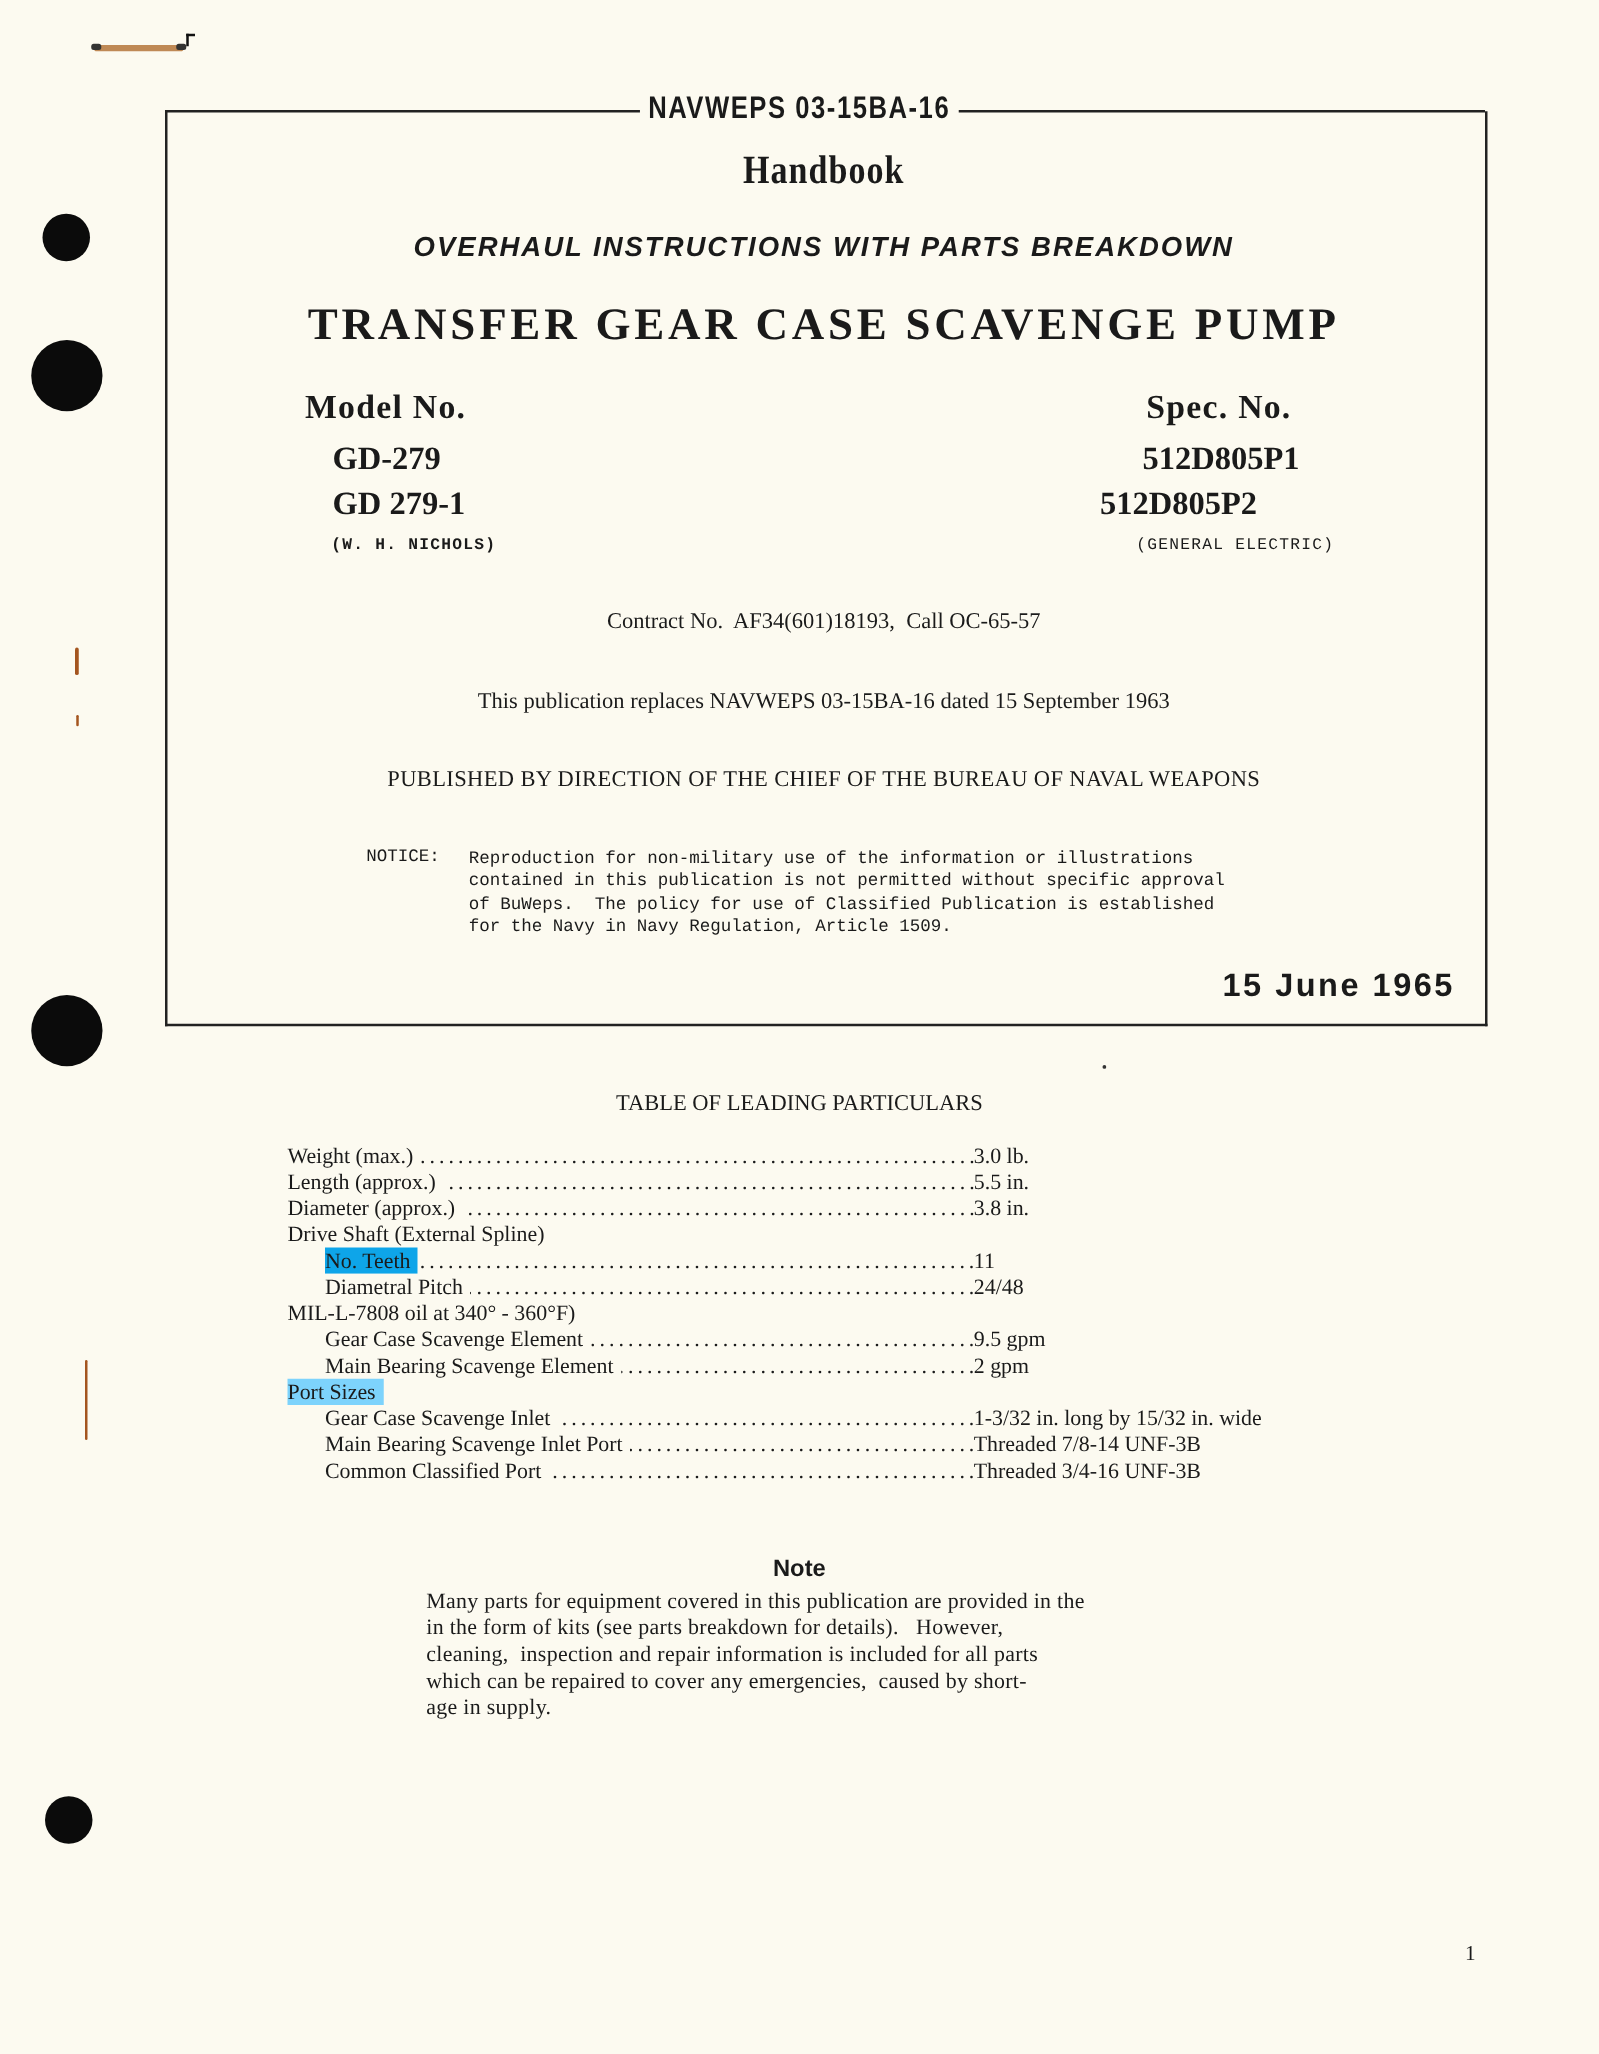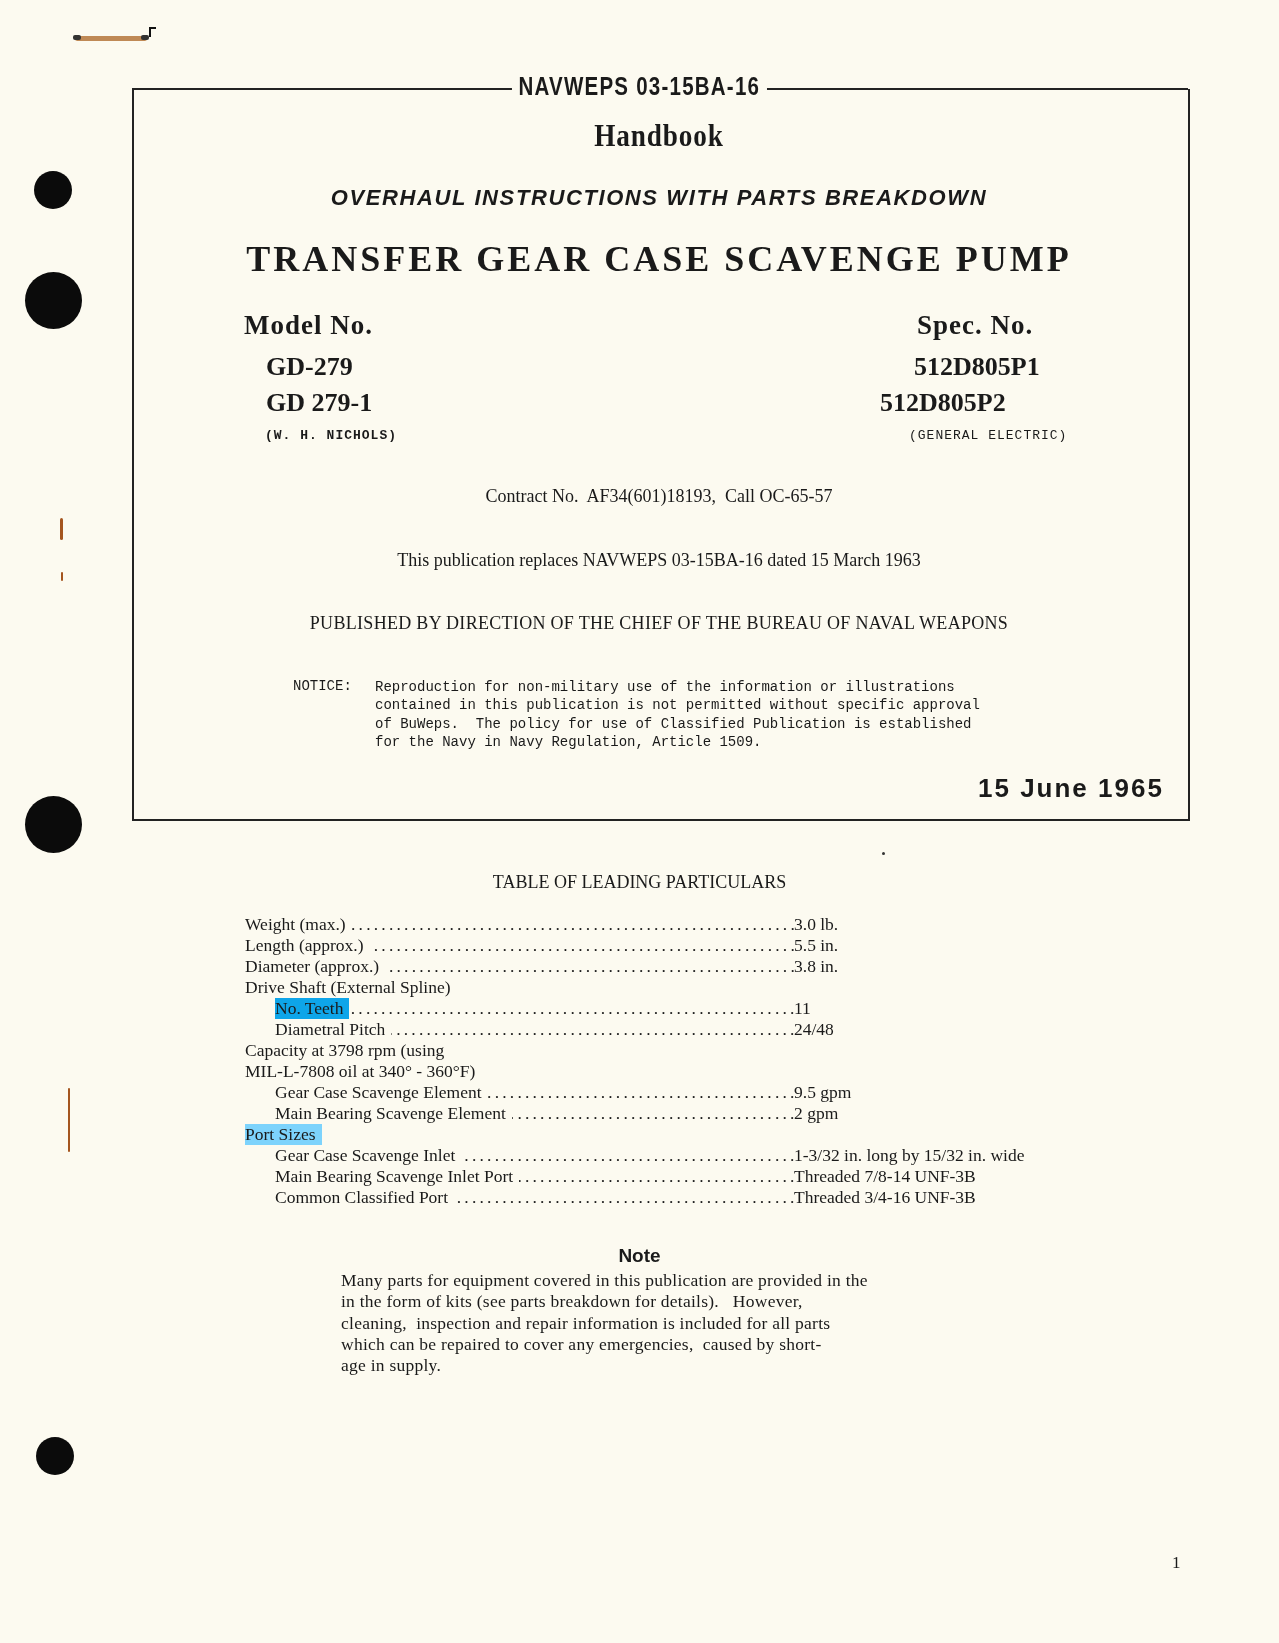--- a/index.html
+++ b/index.html
@@ -53,21 +53,21 @@
   .replaces { top:550px; font-size:18px; }
   .published { top:613px; font-size:18px; letter-spacing:.3px; }
 
   .notice-label { left:293px; top:678px; font-family:"Liberation Mono", monospace; font-size:14px; }
   .notice-text { left:375px; top:678px; width:700px; font-family:"Liberation Mono", monospace; font-size:14px; line-height:18.3px; white-space:pre; }
   .date { left:978px; top:773px; font-family:"Liberation Sans", sans-serif; font-weight:bold; font-size:26px; letter-spacing:2px; }
   .dot-mark { left:882px; top:852px; width:3px; height:3px; background:#333; border-radius:50%; }
 
   
   .tlp-title { left:0; width:1279px; top:872px; text-align:center; font-size:18px; }
-  .tlp { left:245px; top:914px; width:900px; font-size:17.5px; line-height:21px; }
+  .tlp { left:230px; top:914px; width:900px; font-size:17.5px; line-height:21px; }
   .row { position:relative; height:21px; white-space:nowrap; }
   .row .lbl { position:absolute; left:0; }
   .row.ind .lbl { left:30px; }
   .row .val { position:absolute; left:549px; }
   .leader { position:absolute; top:0; height:21px; overflow:hidden; letter-spacing:3.2px; text-align:right; right:349px; }
 
   .note-head { left:0; width:1279px; top:1245px; text-align:center; font-family:"Liberation Sans", sans-serif; font-weight:bold; font-size:19px; }
   .note-body { left:341px; top:1270px; width:720px; font-size:17.5px; line-height:21.3px; white-space:pre; letter-spacing:.25px; }
 
   .pagenum { left:1172px; top:1553px; font-size:17px; }
@@ -98,21 +98,21 @@
 <div class="abs col model-1">GD-279</div>
 <div class="abs col model-2">GD 279-1</div>
 <div class="abs model-mfr">(W. H. NICHOLS)</div>
 
 <div class="abs col spec-head">Spec. No.</div>
 <div class="abs col spec-1">512D805P1</div>
 <div class="abs col spec-2">512D805P2</div>
 <div class="abs spec-mfr">(GENERAL ELECTRIC)</div>
 
 <div class="abs center contract" style="white-space:pre;">Contract No.  AF34(601)18193,  Call OC-65-57</div>
-<div class="abs center replaces">This publication replaces NAVWEPS 03-15BA-16 dated 15 March 1963</div>
+<div class="abs center replaces">This publication replaces NAVWEPS 03-15BA-16 dated 15 September 1963</div>
 <div class="abs center published">PUBLISHED BY DIRECTION OF THE CHIEF OF THE BUREAU OF NAVAL WEAPONS</div>
 
 <div class="abs notice-label">NOTICE:</div>
 <div class="abs notice-text">Reproduction for non-military use of the information or illustrations
 contained in this publication is not permitted without specific approval
 of BuWeps.  The policy for use of Classified Publication is established
 for the Navy in Navy Regulation, Article 1509.</div>
 
 <div class="abs date">15 June 1965</div>
 <div class="abs dot-mark"></div>
@@ -139,23 +139,20 @@
     </div>
     <div class="row ind">
       <span class="lbl" style="background: #0ea5e9; padding-right: 6px; z-index: 2;">No. Teeth</span>
       <span class="leader" style="left: 30px;">........................................................................................................................</span>
       <span class="val">11</span>
     </div>
     <div class="row ind">
       <span class="lbl" style="background: rgb(252, 250, 240); padding-right: 6px; z-index: 2;">Diametral Pitch</span>
       <span class="leader" style="left: 30px;">........................................................................................................................</span>
       <span class="val">24/48</span>
-    </div>
-    <div class="row">
-      <span class="lbl" style="background: rgb(252, 250, 240); padding-right: 6px; z-index: 2;">Capacity at 3798 rpm (using</span>
     </div>
     <div class="row">
       <span class="lbl" style="background: rgb(252, 250, 240); padding-right: 6px; z-index: 2;">MIL-L-7808 oil at 340° - 360°F)</span>
     </div>
     <div class="row ind">
       <span class="lbl" style="background: rgb(252, 250, 240); padding-right: 6px; z-index: 2;">Gear Case Scavenge Element</span>
       <span class="leader" style="left: 30px;">........................................................................................................................</span>
       <span class="val">9.5 gpm</span>
     </div>
     <div class="row ind">

